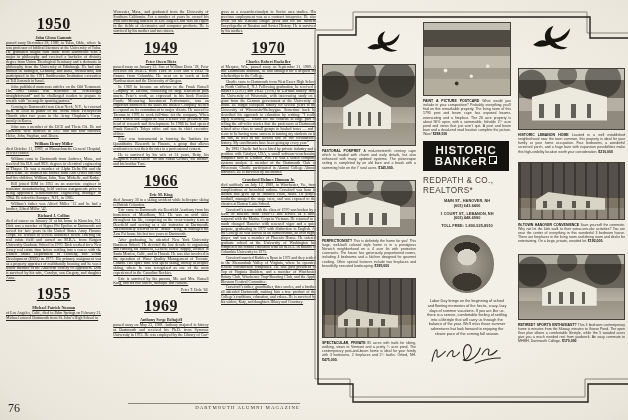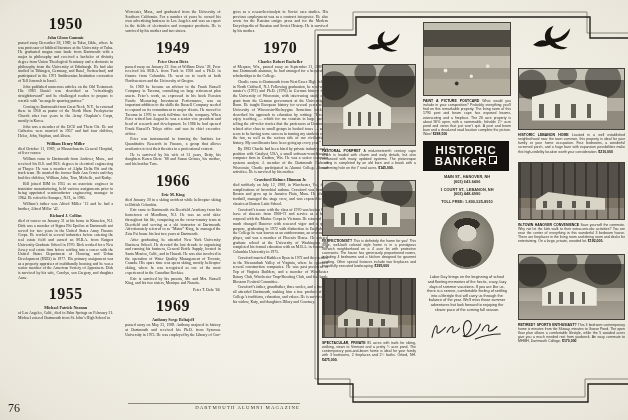--- a/index.html
+++ b/index.html
@@ -1,20 +1,20 @@
 <!DOCTYPE html>
 <html><head>
 <meta charset="utf-8">
 <style>
   html,body{margin:0;padding:0;}
   .page{position:relative;width:628px;height:420px;overflow:hidden;color:#26231e;
     background:radial-gradient(ellipse at 52% 48%, #f3f0e7 55%, #e9e5da 92%, #e0dccf 100%);
     font-family:"Liberation Serif", serif;}
   
-  .obits{position:absolute;left:18px;top:10px;width:310px;height:393px;display:flex;gap:12px;}
+  .obits{position:absolute;left:6px;top:10px;width:310px;height:393px;display:flex;gap:12px;text-decoration:underline;}
   .ob-col{width:97px;height:100%;overflow:hidden;text-align:justify;
     font-size:3.9px;line-height:4.7px;color:#2b2822;}
   .ob-year{font-size:16px;font-weight:bold;text-align:center;line-height:17px;
     margin:5px 0 3px;letter-spacing:.5px;color:#1c1a16;}
   .ob-name{font-weight:bold;text-align:center;font-size:4.1px;line-height:5px;margin:2px 0 1px;}
   .ob-para{margin:0 0 1.2px;text-indent:5px;}
   .ob-para.noind{text-indent:0;}
   .ob-sig{text-align:right;margin:1.5px 1px 2.5px 0;}
   
   .pgnum{position:absolute;left:8px;top:401px;font-size:12px;}
@@ -174,20 +174,24 @@
         <div class="photo v-pasture" style="height:72px;"></div>
         <figcaption class="cap"><b class="ad-title">PAINT A PICTURE POSTCARD </b><span class="ad-body">What would you include in your composition? Probably everything you’ll find on this remarkable property. The living room of this 1790 post and beam cape has exposed beams, wainscoting and a fireplace. The 26 acre property is about 90% open, with a swimmable, fishable 2½ acre pond and views that just won’t quit. A post and beam barn and a dead-end road location complete the picture. Wow! </span><b class="ad-price">$298,500</b></figcaption>
       </figure>
       <div class="cb">
         <div class="l1">HISTORIC</div>
         <div class="l2">
             <span>BANKeR</span>
             <span class="cb-mark"></span>
           </div>
       </div>
+      <div class="rname">
+        <div>REDPATH &amp; CO.,</div>
+        <div>REALTORS*</div>
+      </div>
       <div class="raddr">
         <div class="blk">
           <div>MAIN ST., HANOVER, NH</div>
           <div>(603) 643-6406</div>
         </div>
         <div class="blk">
           <div>1 COURT ST., LEBANON, NH</div>
           <div>(603) 448-6990</div>
         </div>
         <div>TOLL FREE: 1-800-525-8910</div>

